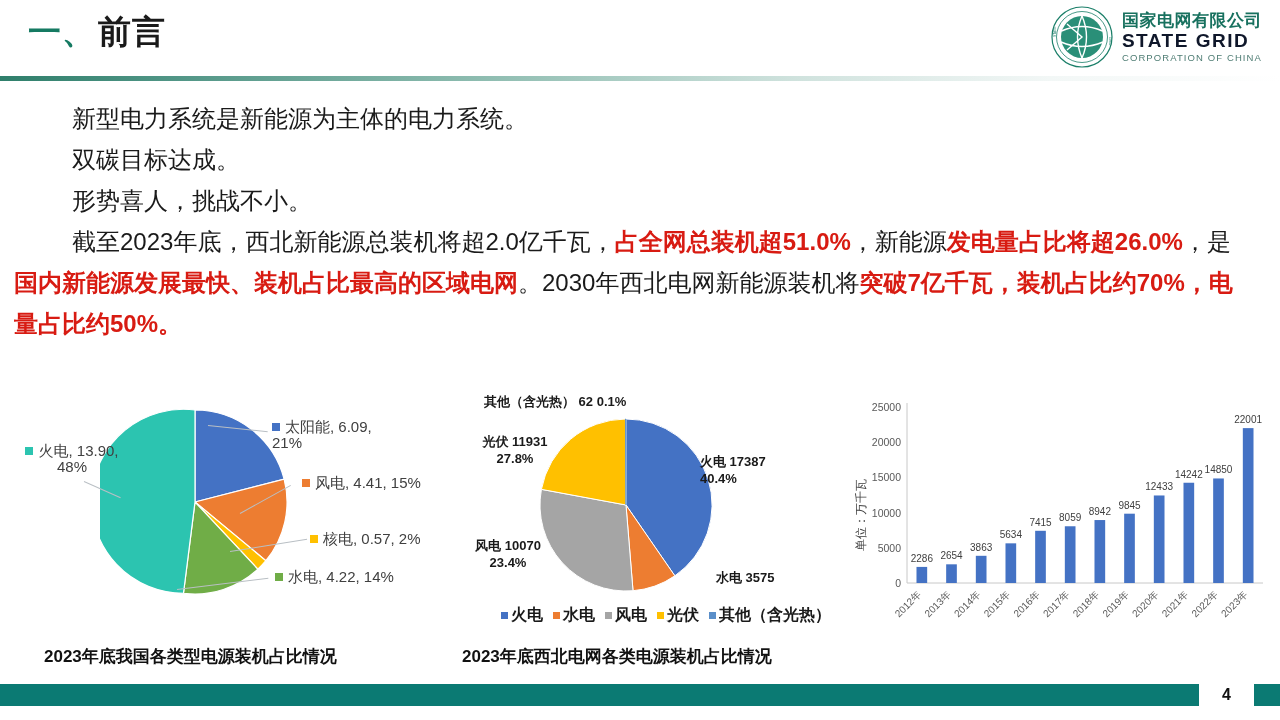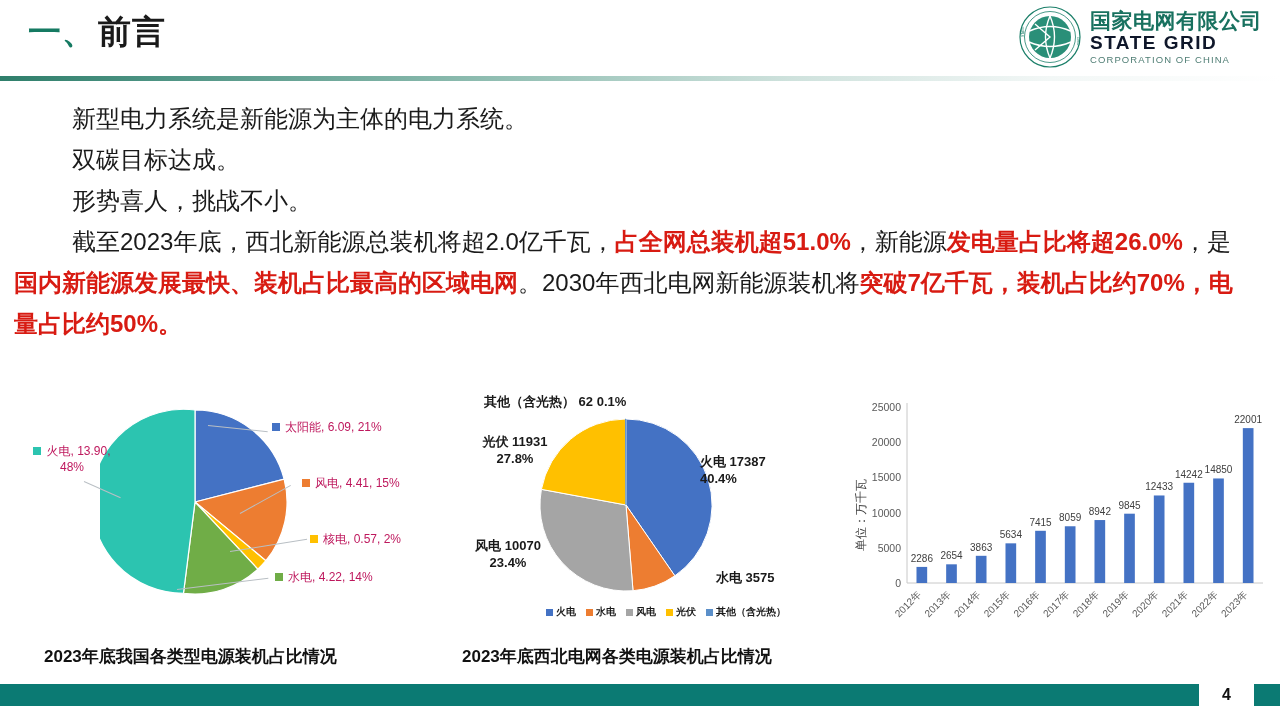--- a/index.html
+++ b/index.html
@@ -27,21 +27,21 @@
 
   #header-rule {
     position: absolute; left: 0; top: 76px; width: 1280px; height: 5px;
     background: linear-gradient(to right, #2f7f6b 0%, #4d9383 12%, #8fbdb1 38%, #cfe2dd 62%, #f2f7f6 82%, #ffffff 100%);
   }
 
   
   #logo { position: absolute; right: 18px; top: 6px; display: flex; align-items: center; gap: 9px; }
   #logo-emblem { width: 62px; height: 62px; flex: 0 0 62px; }
   #logo-words { display: flex; flex-direction: column; line-height: 1.0; }
-  #logo-cn { font-size: 21px; font-weight: bold; color: #18715f; letter-spacing: 0.5px; }
+  #logo-cn { font-size: 17px; font-weight: bold; color: #18715f; letter-spacing: 0.5px; }
   #logo-en1 { font-size: 19px; font-weight: bold; color: #0f172a; letter-spacing: 1.5px; margin-top: 2px; }
   #logo-en2 { font-size: 9.5px; color: #4f7d74; letter-spacing: 1.1px; margin-top: 3px; }
 
   
   #body-text {
     position: absolute; left: 14px; top: 98px; width: 1230px;
     font-size: 24px; color: #1a1a1a; line-height: 41px;
   }
   .para-line { padding-left: 58px; }
   #para-main { padding-left: 0; text-indent: 58px; font-size: 24px; line-height: 41px; }
@@ -57,42 +57,42 @@
 
   .caption {
     position: absolute; font-size: 17px; font-weight: bold; color: #111; white-space: nowrap;
   }
   #cap1 { left: 44px;  top: 645px; }
   #cap2 { left: 462px; top: 645px; }
   #cap3 { left: 950px; top: 648px; }
 
   
   #pie1-svg { position: absolute; left: 78px; top: 12px; }
-  .p1-label { position: absolute; font-size: 12px; color: #be185d; line-height: 16px; }
+  .p1-label { position: absolute; font-size: 15px; color: #404040; line-height: 16px; }
   .sq { display: inline-block; width: 8px; height: 8px; vertical-align: middle;
         margin-right: 5px; margin-bottom: 2px; }
   .p1-lbl-huo  { left: 0px;   top: 48px;  width: 100px; text-align: center; }
   .p1-lbl-tai  { left: 250px; top: 24px;  width: 120px; }
   .p1-lbl-feng { left: 280px; top: 80px;  width: 120px; }
   .p1-lbl-he   { left: 288px; top: 136px; width: 120px; }
   .p1-lbl-shui { left: 253px; top: 174px; width: 120px; }
   .leader { position: absolute; background: #b9bfc4; height: 1px; transform-origin: left center; }
 
   
   #pie2-svg { position: absolute; left: 88px; top: 22px; }
   .p2-label { position: absolute; font-size: 13px; font-weight: bold; color: #1a1a1a; line-height: 17px; white-space: nowrap; }
   .p2-lbl-qita { left: 36px;  top: 0px; text-align: center; }
   .p2-lbl-gf   { left: 12px;  top: 40px; text-align: center; width: 110px; }
   .p2-lbl-fd   { left: 0px;   top: 144px; text-align: center; width: 120px; }
   .p2-lbl-hd   { left: 252px; top: 60px;  width: 135px; }
   .p2-lbl-sd   { left: 268px; top: 176px; width: 120px; }
   #pie2-legend {
     position: absolute; left: 48px; top: 212px; width: 340px;
     display: flex; align-items: flex-start; justify-content: center; gap: 10px;
-    font-size: 10px; font-weight: bold; color: #1a1a1a; white-space: nowrap;
+    font-size: 16px; font-weight: bold; color: #1a1a1a; white-space: nowrap;
   }
   .lg-item { display: flex; align-items: center; gap: 3px; }
   .lg-sq { width: 7px; height: 7px; display: inline-block; }
 
   
   #bar-svg { position: absolute; left: 0; top: 0; }
 
   
   #footer-main { position: absolute; left: 0; bottom: 14px; width: 1199px; height: 22px; background: #0b7a73; }
   #footer-right { position: absolute; right: 0px; bottom: 14px; width: 26px; height: 22px; background: #0b7a73; }

